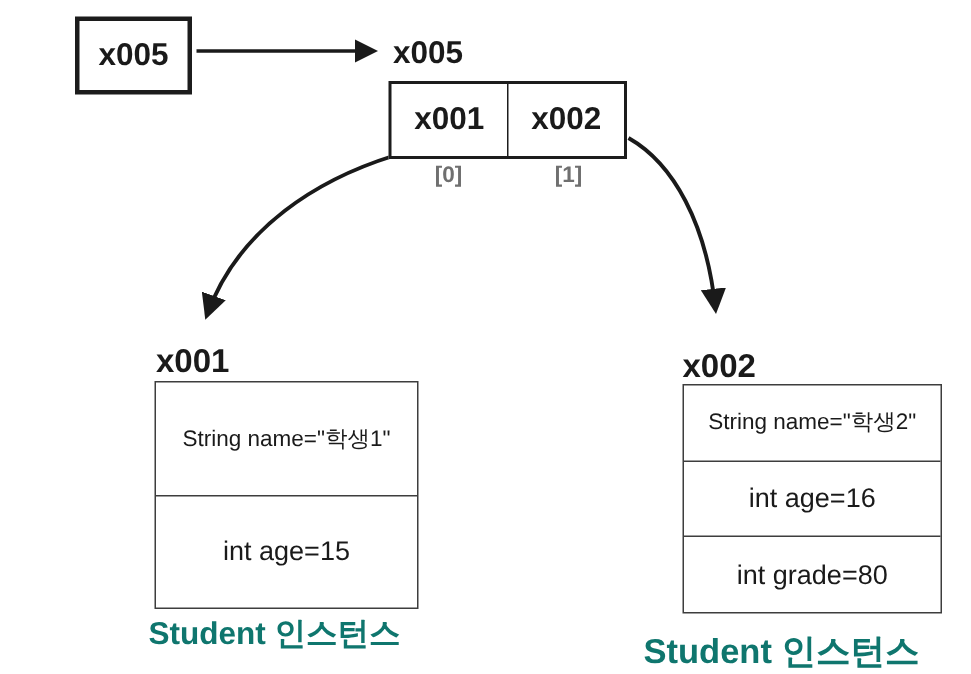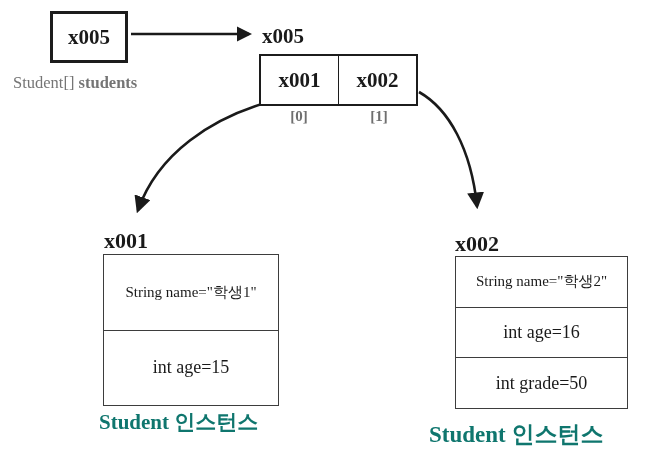--- a/index.html
+++ b/index.html
@@ -1,18 +1,18 @@
 <!DOCTYPE html>
 <html><head>
 <meta charset="utf-8">
 <style>
   html,body{margin:0;padding:0;background:#ffffff;}
   .canvas{
     position:relative;width:647px;height:449px;background:#ffffff;
-    font-family:Liberation Serif, serif;color:#1a1a1a;
+    font-family:Liberation Sans, sans-serif;color:#1a1a1a;
     overflow:hidden;
   }
   .abs{position:absolute;}
   svg.arrows{position:absolute;left:0;top:0;width:647px;height:449px;pointer-events:none;}
 
   .ref-box{
     left:50px;top:11px;width:72px;height:46px;
     border:3px solid #1c1c1c;display:flex;align-items:center;justify-content:center;
     font-size:21px;font-weight:bold;background:#fff;
   }
@@ -69,24 +69,20 @@
       </marker>
     </defs>
     <path d="M 131 34 L 249 34" fill="none" stroke="#1a1a1a" stroke-width="2.4" marker-end="url(#ah)"></path>
     <path d="M 262 104 C 214 119, 159 151, 138 210" fill="none" stroke="#1a1a1a" stroke-width="2.6" marker-end="url(#ah)"></path>
     <path d="M 419 92 C 449 109, 471 149, 477 206" fill="none" stroke="#1a1a1a" stroke-width="2.6" marker-end="url(#ah)"></path>
   </svg>
 
   <div class="abs ref-box">
     <span>x005</span>
   </div>
-  <div class="abs ref-label">
-    <span>Student[]</span>
-    <span class="bold">students</span>
-  </div>
 
   <div class="abs heap-label heap-array-label">x005</div>
   <div class="abs array-box">
     <div class="array-cell">x001</div>
     <div class="array-cell">x002</div>
   </div>
   <div class="abs index-row">
     <span>[0]</span>
     <span>[1]</span>
   </div>
@@ -95,17 +91,17 @@
   <div class="abs inst-box inst-box-left">
     <div class="field small">String name="학생1"</div>
     <div class="field">int age=15</div>
   </div>
   <div class="abs caption caption-left">Student 인스턴스</div>
 
   <div class="abs inst-label inst-label-right">x002</div>
   <div class="abs inst-box inst-box-right">
     <div class="field small">String name="학생2"</div>
     <div class="field">int age=16</div>
-    <div class="field">int grade=50</div>
+    <div class="field">int grade=80</div>
   </div>
   <div class="abs caption caption-right">Student 인스턴스</div>
 
 </div>
 
 </body></html>

